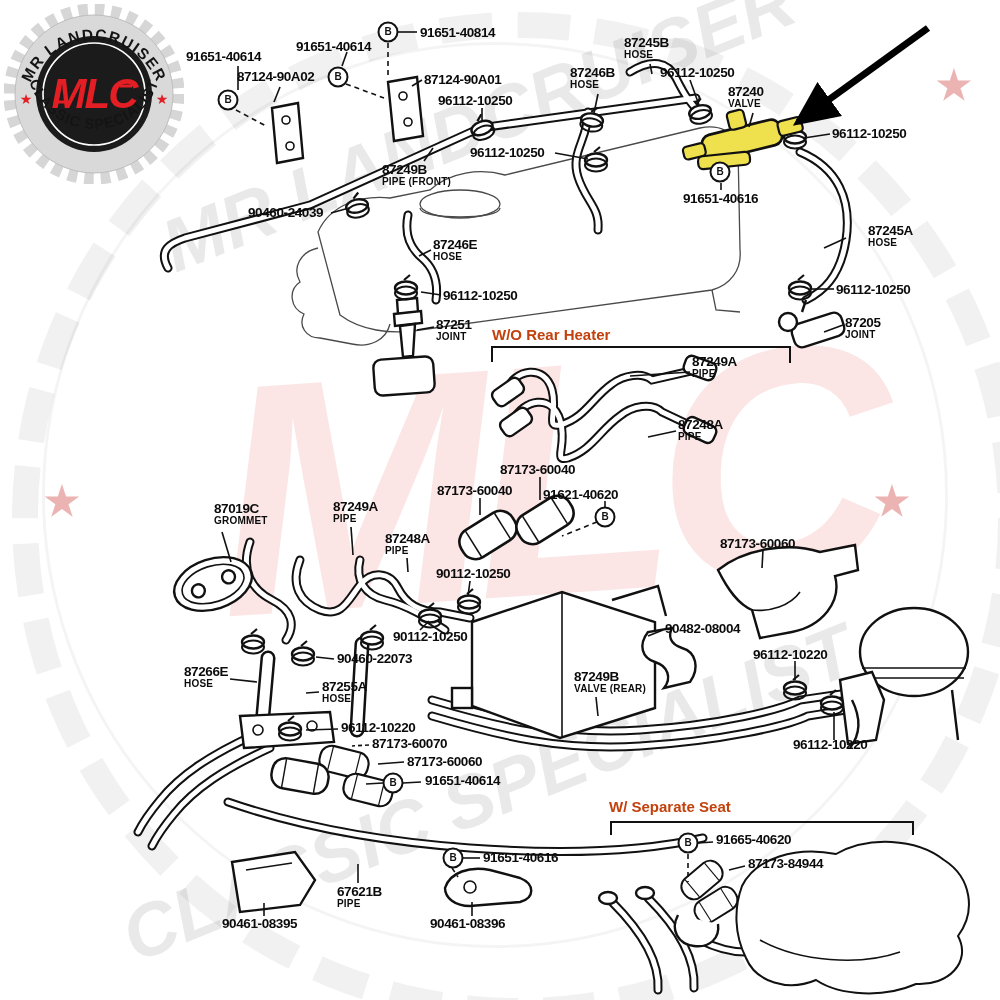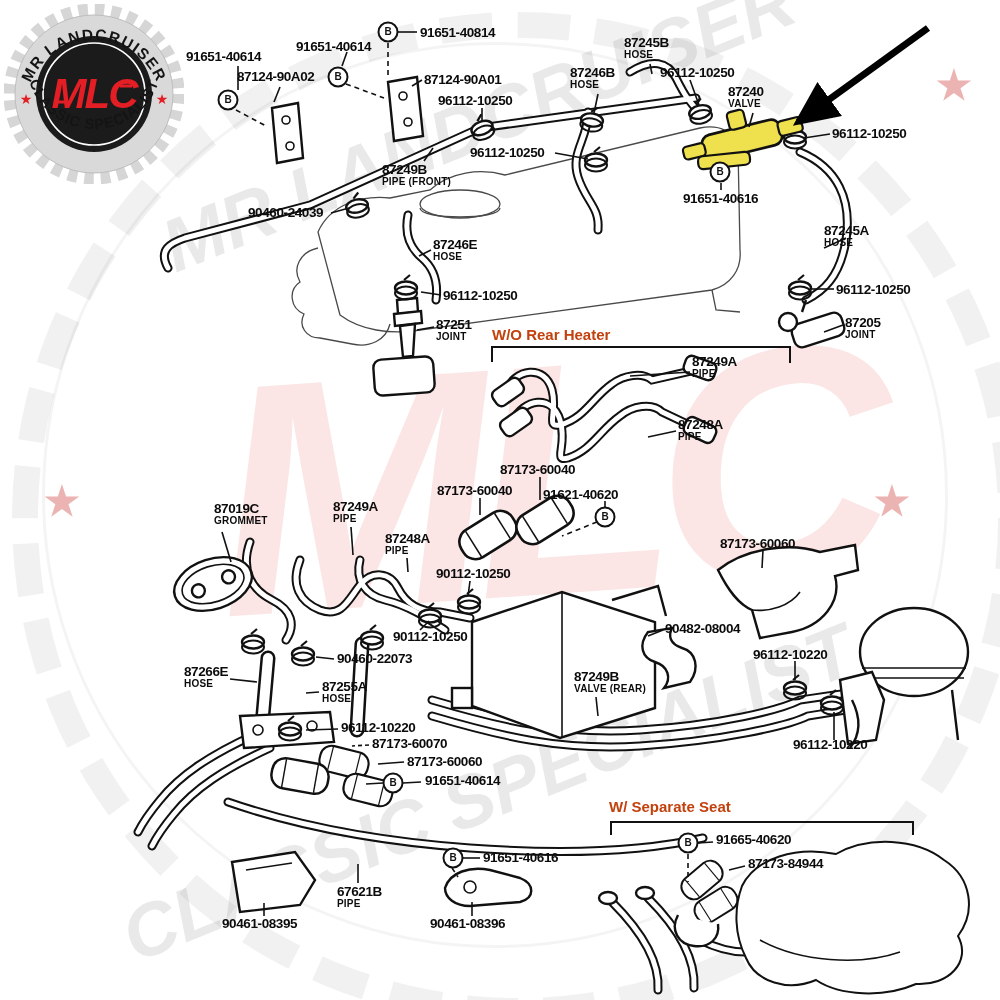--- a/index.html
+++ b/index.html
@@ -360,21 +360,21 @@
       <div class="plabel" style="left: 728px; top: 85px;">
         <span class="pnum">87240</span>
         <span class="psub">VALVE</span>
       </div>
       <div class="plabel" style="left: 832px; top: 127px;">
         <span class="pnum">96112-10250</span>
       </div>
       <div class="plabel" style="left: 683px; top: 192px;">
         <span class="pnum">91651-40616</span>
       </div>
-      <div class="plabel" style="left: 824px; top: 224px;">
+      <div class="plabel" style="left: 868px; top: 224px;">
         <span class="pnum">87245A</span>
         <span class="psub">HOSE</span>
       </div>
       <div class="plabel" style="left: 382px; top: 163px;">
         <span class="pnum">87249B</span>
         <span class="psub">PIPE  (FRONT)</span>
       </div>
       <div class="plabel" style="left: 470px; top: 146px;">
         <span class="pnum">96112-10250</span>
       </div>

